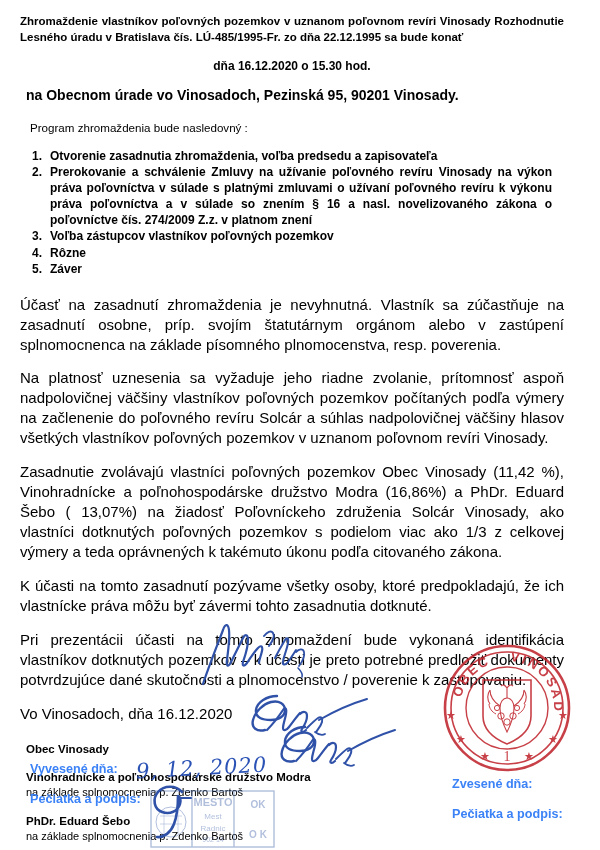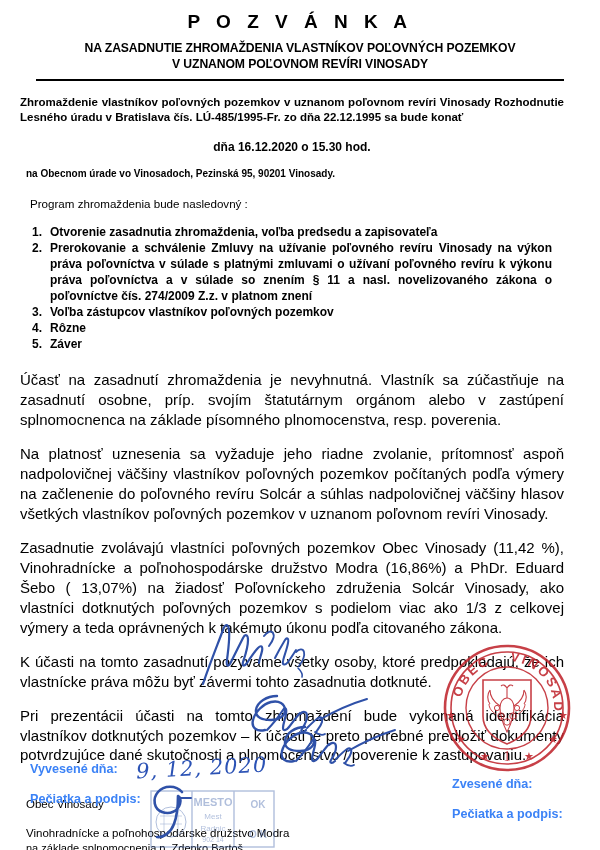--- a/index.html
+++ b/index.html
@@ -70,21 +70,21 @@
     margin: 0;
   }
   .date-line {
     font-weight: bold;
     font-size: 12px;
     text-align: center;
     margin: 0;
   }
   .place-line {
     font-weight: bold;
-    font-size: 10px;
+    font-size: 14px;
     margin: 0;
     padding-left: 6px;
   }
   .prog-line {
     font-size: 11.6px;
     margin: 0;
     padding-left: 10px;
   }
 
   
@@ -108,21 +108,21 @@
     content: counter(agenda) ".";
     position: absolute;
     left: 12px;
     top: 0;
     font-weight: bold;
   }
 
   
   .sig-block { margin: 0; padding-left: 6px; }
   .sig-name {
-    font-weight: normal;
+    font-weight: bold;
     font-size: 11.5px;
     line-height: 1.3;
     margin: 0;
   }
   .sig-sub {
     font-size: 11px;
     line-height: 1.3;
     margin: 0;
   }
 
@@ -186,47 +186,39 @@
     width: 125px;
     height: 58px;
     opacity: .40;
   }
 </style>
 </head>
 <body>
 
 <div class="page">
 
-  <div class="hdr-zone">
-    <div class="doc-title">P O Z V Á N K A</div>
-    <div class="doc-subtitle">
-      <div>NA ZASADNUTIE ZHROMAŽDENIA VLASTNÍKOV POĽOVNÝCH POZEMKOV</div>
-      <div>V UZNANOM POĽOVNOM REVÍRI VINOSADY</div>
-    </div>
-    <hr class="hdr-rule">
-  </div>
 
   <div class="body-zone">
 
     <div class="gap-md"></div>
     <p class="lead">Zhromaždenie vlastníkov poľovných pozemkov v uznanom poľovnom revíri Vinosady Rozhodnutie Lesného úradu v Bratislava čís.  LÚ-485/1995-Fr. zo dňa 22.12.1995 sa bude konať</p>
 
     <div class="gap-md"></div>
     <p class="date-line">dňa 16.12.2020 o 15.30 hod.</p>
 
     <div class="gap-md"></div>
     <p class="place-line">na Obecnom úrade vo Vinosadoch, Pezinská 95, 90201 Vinosady.</p>
 
     <div class="gap-lg"></div>
     <p class="prog-line">Program zhromaždenia bude nasledovný :</p>
 
     <div class="gap-md"></div>
     <ol class="agenda">
       <li>Otvorenie zasadnutia zhromaždenia, voľba predsedu a zapisovateľa</li>
-      <li>Prerokovanie a schválenie Zmluvy  na užívanie poľovného revíru Vinosady   na výkon práva poľovníctva v súlade s platnými zmluvami o užívaní poľovného revíru k   výkonu práva poľovníctva a v súlade so znením § 11 a nasl. novelizovaného zákona o poľovníctve čís. 274/2009 Z.z. v platnom znení</li>
+      <li>Prerokovanie a schválenie Zmluvy  na užívanie poľovného revíru Vinosady   na výkon práva poľovníctva v súlade s platnými zmluvami o užívaní poľovného revíru k   výkonu práva poľovníctva a v súlade so znením § 16 a nasl. novelizovaného zákona o poľovníctve čís. 274/2009 Z.z. v platnom znení</li>
       <li>Voľba zástupcov vlastníkov poľovných pozemkov</li>
       <li>Rôzne</li>
       <li>Záver</li>
     </ol>
 
     <div class="gap-lg"></div>
     <p class="para">Účasť na zasadnutí zhromaždenia je nevyhnutná. Vlastník sa zúčastňuje na zasadnutí osobne, príp. svojím štatutárnym orgánom alebo v zastúpení splnomocnenca na základe písomného plnomocenstva, resp. poverenia.</p>
 
     <div class="gap-md"></div>
     <p class="para">Na platnosť uznesenia sa vyžaduje jeho riadne zvolanie, prítomnosť aspoň nadpolovičnej väčšiny vlastníkov poľovných pozemkov počítaných podľa výmery na začlenenie do poľovného revíru Solcár a súhlas nadpolovičnej väčšiny hlasov všetkých vlastníkov poľovných pozemkov v uznanom poľovnom revíri  Vinosady.</p>
@@ -234,20 +226,21 @@
     <div class="gap-md"></div>
     <p class="para">Zasadnutie zvolávajú vlastníci poľovných pozemkov Obec Vinosady (11,42 %), Vinohradnícke a poľnohospodárske družstvo Modra (16,86%) a PhDr. Eduard Šebo   ( 13,07%) na žiadosť Poľovníckeho združenia Solcár Vinosady, ako  vlastníci dotknutých poľovných pozemkov s podielom viac ako 1/3 z celkovej výmery a teda  oprávnených k takémuto úkonu podľa citovaného zákona.</p>
 
     <div class="gap-md"></div>
     <p class="para">K účasti na tomto zasadnutí pozývame všetky osoby, ktoré predpokladajú, že ich vlastnícke práva môžu byť závermi tohto zasadnutia dotknuté.</p>
 
     <div class="gap-md"></div>
     <p class="para">Pri prezentácii účasti na tomto zhromaždení bude vykonaná identifikácia vlastníkov dotknutých pozemkov – k účasti je preto potrebné predložiť dokumenty potvrdzujúce dané skutočnosti a plnomocenstvo / poverenie k zastupovaniu.</p>
 
     <div class="gap-md"></div>
+    <p class="para">Vo Vinosadoch, dňa 16.12.2020</p>
 
     <div class="gap-lg"></div>
     <div class="sig-block">
       <p class="sig-name">Obec Vinosady</p>
     </div>
 
     <div class="gap-md"></div>
     <div class="sig-block">
       <p class="sig-name">Vinohradnícke a poľnohospodárske družstvo  Modra</p>
       <p class="sig-sub">na základe splnomocnenia p. Zdenko Bartoš</p>

